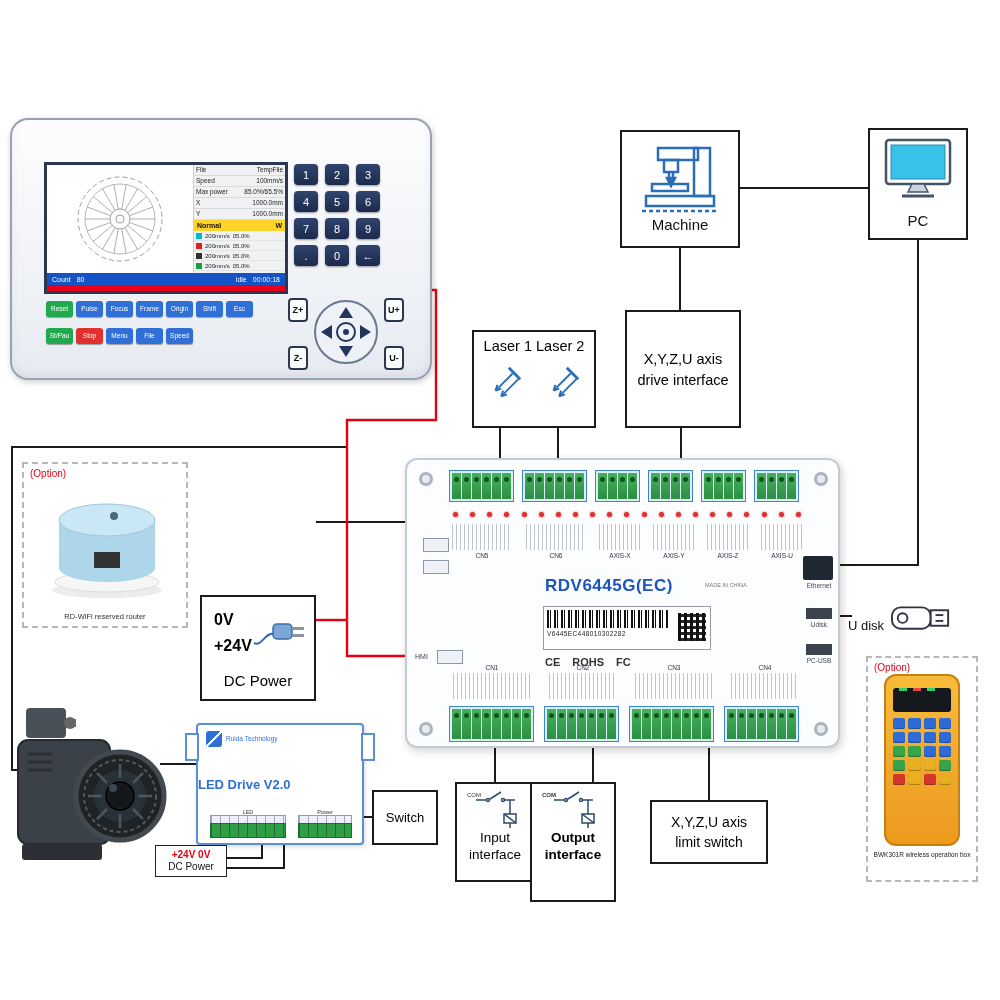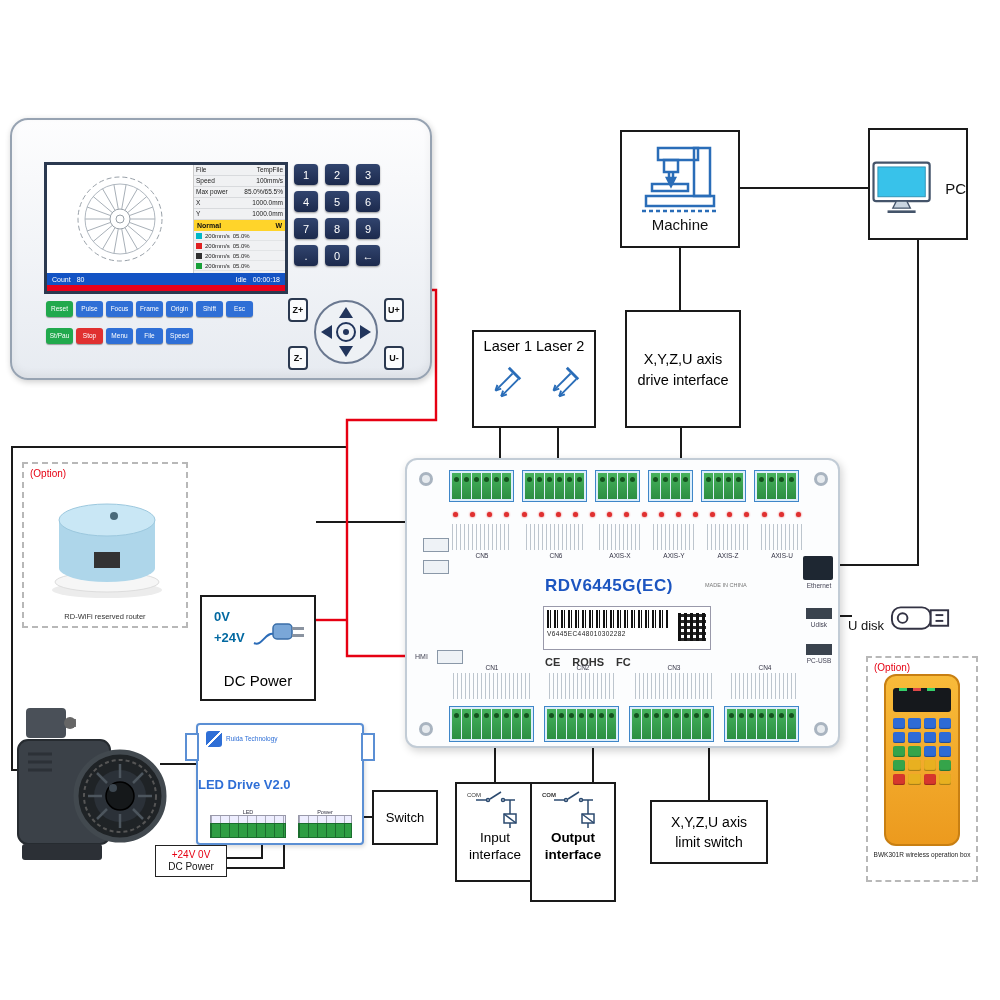--- a/index.html
+++ b/index.html
@@ -26,28 +26,28 @@
   .redbar{height:6px;background:#e8001b;}
   .keypad{position:absolute;left:282px;top:44px;display:grid;grid-template-columns:repeat(3,24px);gap:6px 7px;}
   .key{height:21px;background:linear-gradient(#31446e,#1c2a4d);color:#fff;border-radius:4px;font-size:11px;display:flex;align-items:center;justify-content:center;box-shadow:0 1px 2px rgba(0,0,0,.4);}
   .fnrow{position:absolute;left:34px;display:flex;gap:3px;}
   .fnbtn{width:27px;height:16px;border-radius:3px;color:#fff;font-size:6.5px;line-height:1;display:flex;align-items:center;justify-content:center;text-align:center;box-shadow:0 1px 1px rgba(0,0,0,.35);padding:0 1px;box-sizing:border-box;}
   .aux{position:absolute;width:20px;height:24px;background:#fbfcfd;border:2px solid #2b3950;border-radius:4px;font-size:9px;font-weight:bold;display:flex;align-items:center;justify-content:center;color:#111;box-sizing:border-box;}
   .dpad{position:absolute;left:300px;top:178px;width:68px;height:68px;}
 
   
   .machine-box{left:620px;top:130px;width:120px;height:118px;display:flex;flex-direction:column;align-items:center;padding-top:6px;gap:2px;}
-  .pc-box{left:868px;top:128px;width:100px;height:112px;display:flex;flex-direction:row;align-items:center;padding-top:8px;gap:12px;}
+  .pc-box{left:868px;top:128px;width:100px;height:112px;display:flex;flex-direction:column;align-items:center;padding-top:8px;gap:12px;}
   .laser-box{left:472px;top:330px;width:124px;height:98px;display:flex;flex-direction:column;align-items:center;padding-top:6px;font-size:14.5px;}
   .laser-icons{display:flex;gap:20px;margin-top:10px;}
   .drive-box{left:625px;top:310px;width:116px;height:118px;display:flex;flex-direction:column;align-items:center;justify-content:center;gap:5px;font-size:14.5px;}
   .comm-box{left:200px;top:468px;width:116px;height:112px;display:flex;flex-direction:column;align-items:center;padding-top:12px;gap:4px;font-size:13.5px;}
   .comm-box .gap{height:10px;}
   .dc-box{left:200px;top:595px;width:116px;height:106px;}
-  .volts{position:absolute;left:12px;top:10px;color:#0369a1;font-weight:bold;font-size:13px;line-height:1.6;}
+  .volts{position:absolute;left:12px;top:10px;color:#000000;font-weight:bold;font-size:16px;line-height:1.6;}
   .dc-plug{position:absolute;right:4px;top:14px;}
   .dcname{position:absolute;bottom:10px;width:100%;text-align:center;font-size:15px;}
   .switch-box{left:372px;top:790px;width:66px;height:55px;display:flex;align-items:center;justify-content:center;font-size:13px;}
   .io-box{display:flex;flex-direction:column;align-items:center;padding-top:2px;font-size:13.5px;}
   .input-box{left:455px;top:782px;width:80px;height:100px;}
   .output-box{left:530px;top:782px;width:86px;height:120px;font-weight:bold;}
   .io-label{line-height:1.25;text-align:center;}
   .limit-box{left:650px;top:800px;width:118px;height:64px;display:flex;flex-direction:column;align-items:center;justify-content:center;gap:4px;font-size:14px;}
 
   
@@ -107,21 +107,21 @@
   .brand-name{font-size:6.5px;color:#2f6fd6;width:62px;line-height:1.1;}
   .led-title{position:absolute;left:0;top:52px;width:100%;text-align:left;font-size:13px;font-weight:bold;color:#2f6fd6;}
   .strip{position:absolute;bottom:5px;}
   .strip-name{font-size:5.5px;color:#334;text-align:center;}
   .strip-nums{height:7px;background:repeating-linear-gradient(90deg,#aab 0 1px,#eef 1px 9px);border:1px solid #99a;border-bottom:none;}
   .strip-pins{height:13px;background:repeating-linear-gradient(90deg,#1b6e2e 0 1px,#2f9e44 1px 9px);border:1px solid #1b6e2e;}
   .strip.s1{left:12px;width:76px;}
   .strip.s2{left:100px;width:54px;}
   .camera{position:absolute;left:12px;top:700px;z-index:2;}
   .dclabel{position:absolute;left:155px;top:845px;width:72px;height:32px;z-index:3;background:#fff;border:1.5px solid #222;display:flex;flex-direction:column;align-items:center;justify-content:center;line-height:1.25;box-sizing:border-box;}
-  .dclabel .r{color:#e60012;font-weight:normal;font-size:10px;}
+  .dclabel .r{color:#e60012;font-weight:bold;font-size:10px;}
   .dclabel .b{font-size:10px;color:#111;}
   .com{position:absolute;font-size:6px;color:#333;left:10px;top:8px;}
 </style>
 </head>
 <body>
 
 <div class="canvas">
 
   <svg id="wires" width="1000" height="1000">
     <path class="wk" d="M680 248 V310"></path>

